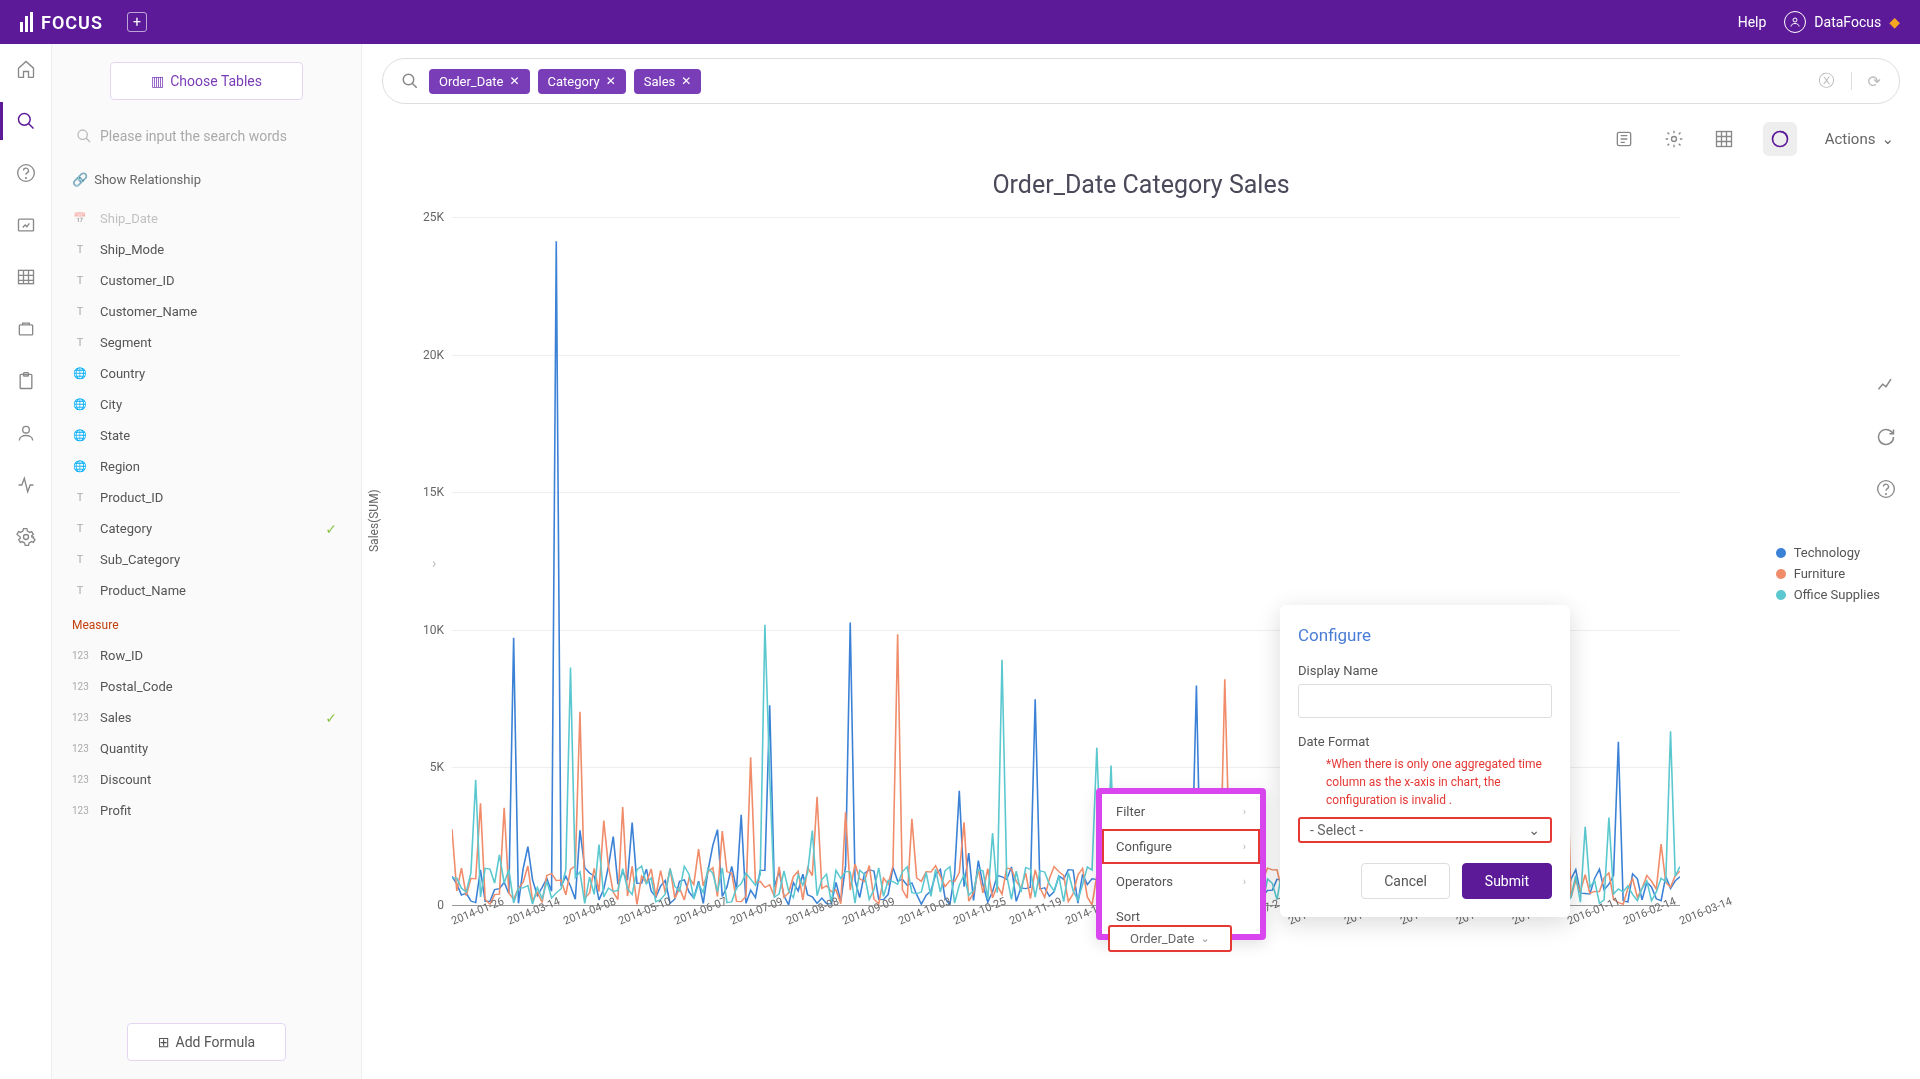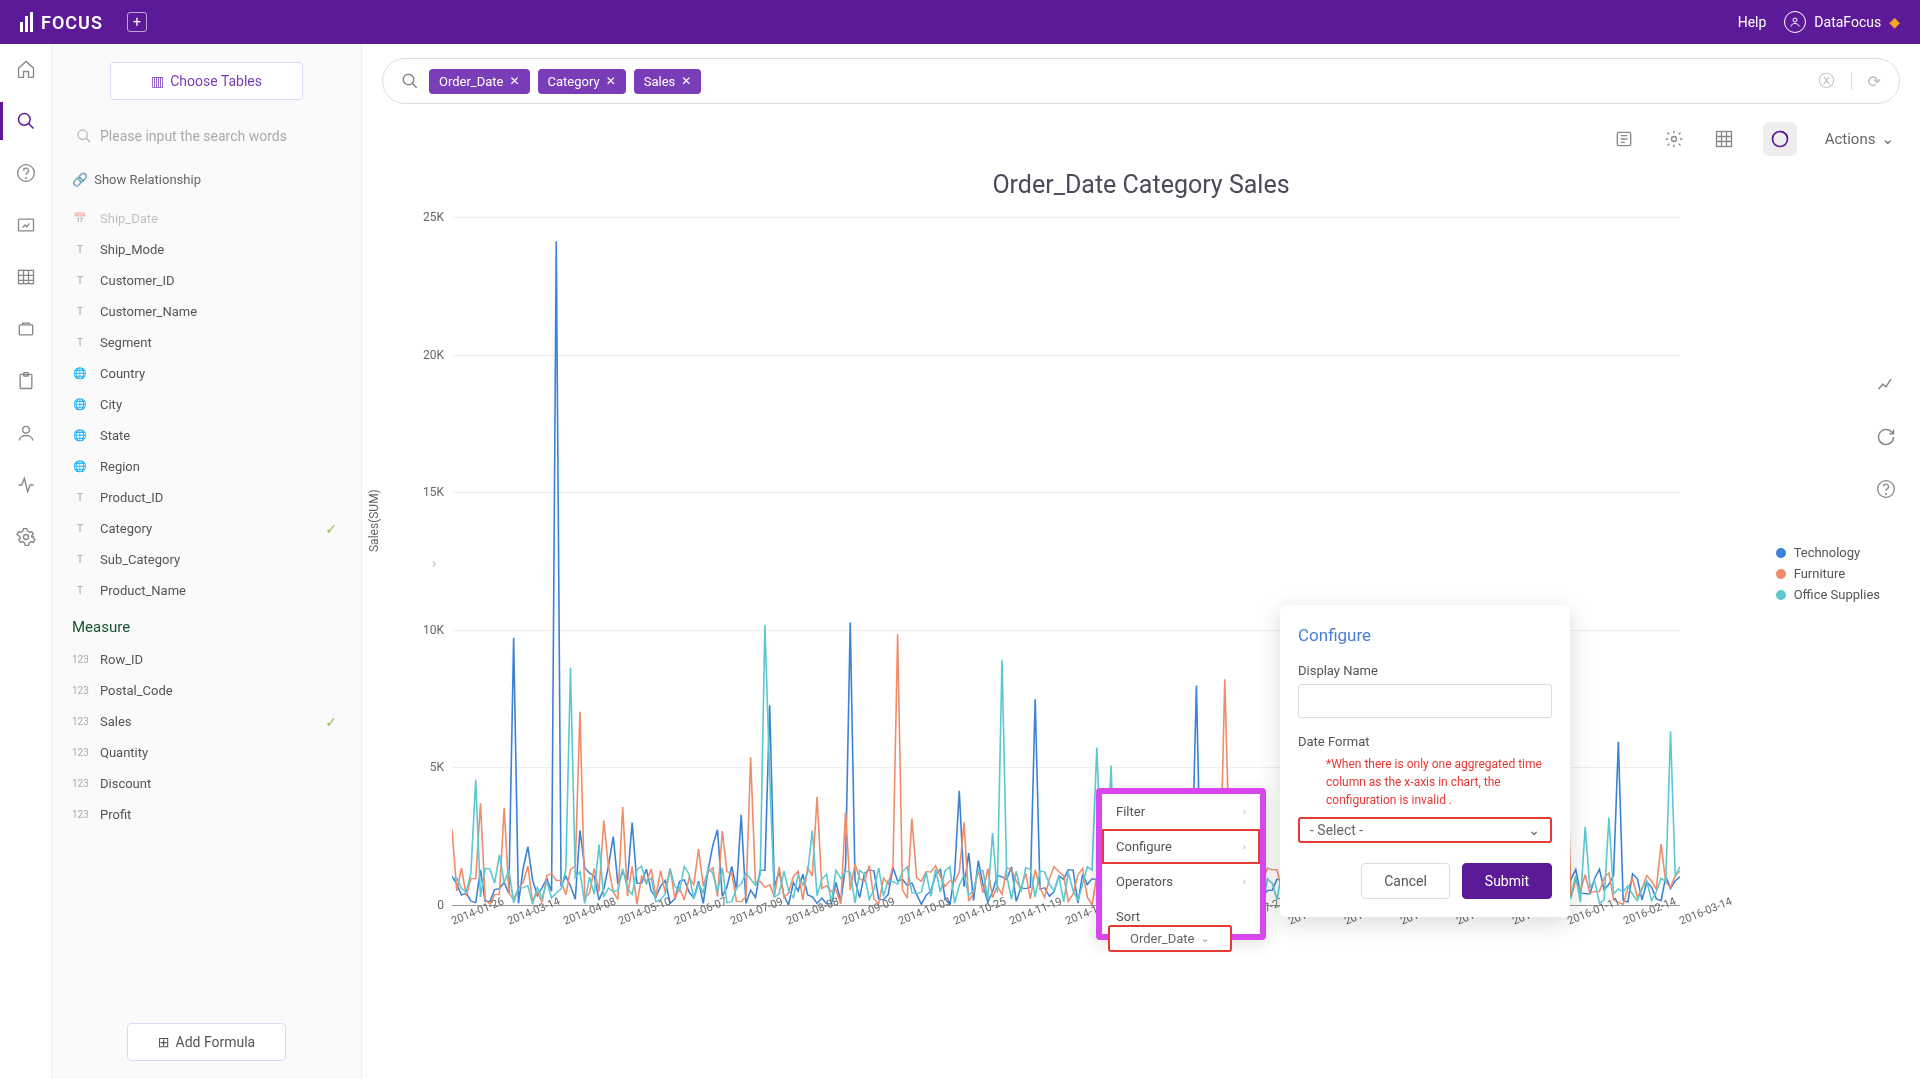--- a/index.html
+++ b/index.html
@@ -24,21 +24,21 @@
 
 .side-panel { position:absolute; left:52px; top:44px; width:310px; height:calc(100% - 44px); background:#fafafa; border-right:1px solid #eee; padding:18px 14px; display:flex; flex-direction:column; }
 .choose-btn { border:1px solid #e3d6f0; background:#fff; color:#7a3db8; border-radius:4px; padding:10px 40px; font-size:14px; margin:0 auto 22px; display:flex; align-items:center; gap:6px; }
 .search-field { display:flex; align-items:center; gap:8px; padding:6px 10px; color:#aaa; font-size:14px; margin-bottom:22px; }
 .relation-row { display:flex; align-items:center; gap:6px; color:#666; font-size:13px; margin-bottom:16px; padding-left:6px; }
 .field-list { flex:1; overflow:hidden; }
 .field-item { display:flex; align-items:center; gap:12px; padding:8px 6px; font-size:13px; color:#555; position:relative; }
 .fld-ic { width:16px; color:#aaa; font-size:11px; text-align:center; }
 .fld-ic.num { font-size:10px; }
 .check-mark { position:absolute; right:10px; color:#8bc34a; font-size:14px; }
-.section-label { color:#14532d; font-size:15px; padding:12px 6px 8px; }
+.section-label { color:#c2410c; font-size:12px; padding:12px 6px 8px; }
 .add-formula { border:1px solid #e3d6f0; background:#fff; color:#555; border-radius:4px; padding:10px 30px; font-size:14px; margin:10px auto 0; display:flex; align-items:center; gap:6px; }
 
 
 .main { position:absolute; left:362px; top:44px; right:0; height:calc(100% - 44px); padding:14px 20px 0; }
 .query-bar { border:1px solid #ddd; border-radius:24px; height:46px; display:flex; align-items:center; padding:0 18px; gap:10px; }
 .query-bar .mag { color:#888; }
 .chip { background:#7a3db8; color:#fff; border-radius:4px; padding:5px 10px; font-size:13px; display:flex; align-items:center; gap:6px; }
 .chip .x { font-size:12px; }
 .qb-right { margin-left:auto; display:flex; gap:16px; color:#bbb; align-items:center; }
 .qb-right .divider { width:1px; height:18px; background:#ddd; }

